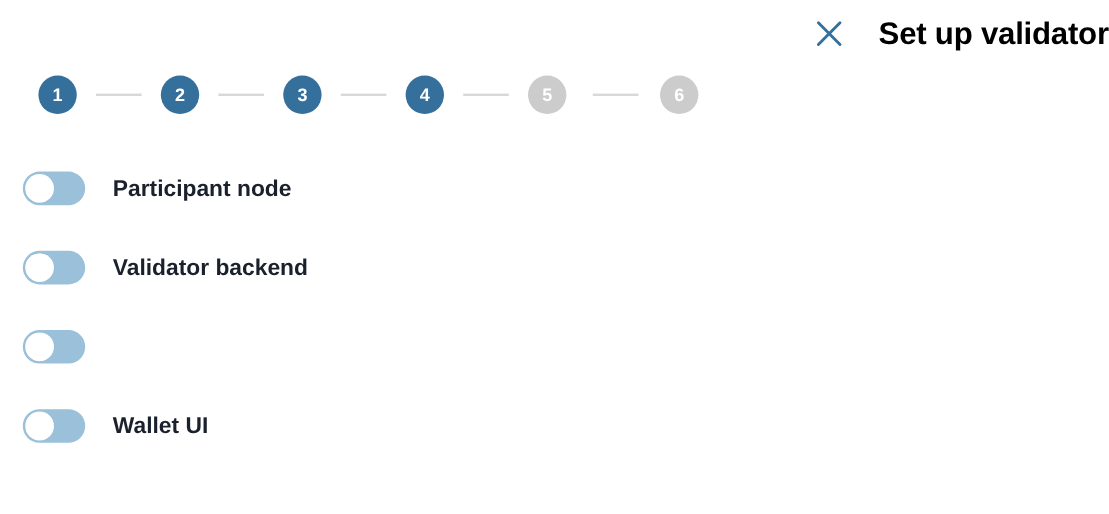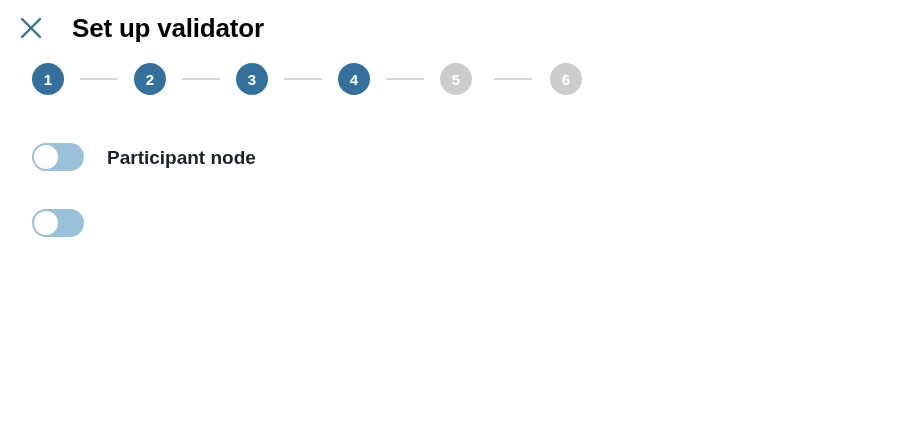--- a/index.html
+++ b/index.html
@@ -13,22 +13,23 @@
     overflow: hidden;
     font-family: "Liberation Sans", sans-serif;
     -webkit-font-smoothing: antialiased;
   }
 
   
   .header {
     display: flex;
     align-items: center;
     height: 56px;
-    padding-left: 16px;
+    padding-left: 30px;
     box-sizing: border-box;
+    justify-content: flex-end;
   }
   .close-icon {
     width: 30px;
     height: 30px;
     display: flex;
     align-items: center;
     justify-content: center;
     cursor: pointer;
     flex: none;
   }
@@ -86,21 +87,21 @@
     width: 38px;
     height: 2px;
     background: #d8d8d8;
     margin: 0 16px;
     flex: none;
   }
   .connector.wide { margin: 0 18px 0 22px; }
 
   
   .toggle-list {
-    padding-left: 32px;
+    padding-left: 19px;
     padding-top: 22px;
     box-sizing: border-box;
   }
   .toggle-row {
     display: flex;
     align-items: center;
     height: 66px;
   }
   .switch {
     position: relative;
@@ -178,21 +179,33 @@
 
 <div class="toggle-list">
 
   <div class="toggle-row">
     <div class="switch">
       <div class="knob"></div>
     </div>
     <div class="toggle-label">Participant node</div>
   </div>
 
-
-  <div class="toggle-row">
-    <div class="switch">
-      <div class="knob"></div>
-    </div>
-  </div>
-
+  <div class="toggle-row">
+    <div class="switch">
+      <div class="knob"></div>
+    </div>
+    <div class="toggle-label">Validator backend</div>
+  </div>
+
+  <div class="toggle-row">
+    <div class="switch">
+      <div class="knob"></div>
+    </div>
+  </div>
+
+  <div class="toggle-row">
+    <div class="switch">
+      <div class="knob"></div>
+    </div>
+    <div class="toggle-label">Wallet UI</div>
+  </div>
 
 </div>
 
 </body></html>

